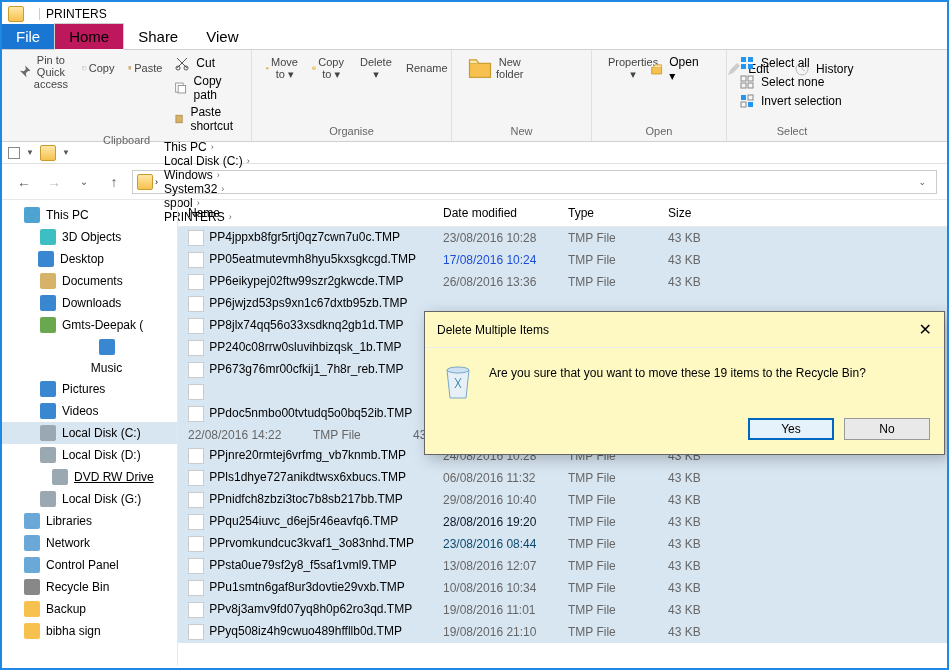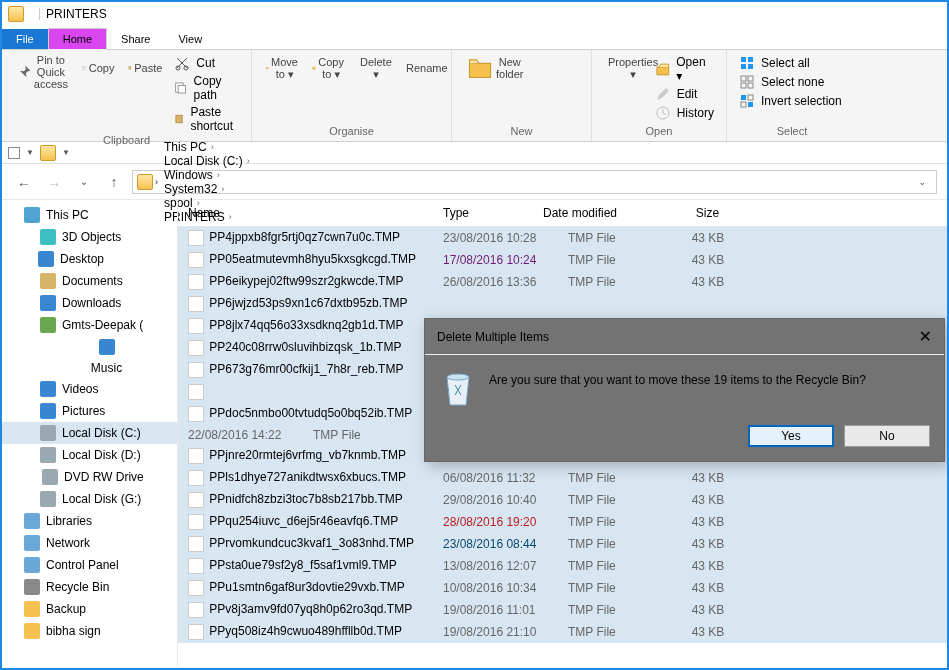--- a/index.html
+++ b/index.html
@@ -1,22 +1,22 @@
 <!DOCTYPE html>
 <html><head>
 <meta charset="utf-8">
 <style>
 *{box-sizing:border-box;margin:0;padding:0;font-family:"Segoe UI",Tahoma,sans-serif;font-size:12px;color:#000}
 body{background:#fff;border:2px solid #1e88e5;width:949px;height:670px;position:relative;overflow:hidden}
 .title-bar{height:24px;background:#fff;display:flex;align-items:center;padding:0 6px;gap:6px}
 .title-bar .folder-icon{width:16px;height:16px;background:linear-gradient(#ffe8a6,#f6c14e);border:1px solid #c99a2e;border-radius:2px}
 .tabs{height:24px;display:flex;align-items:flex-end;border-bottom:1px solid #d0d0d0}
-.tab{padding:4px 14px;font-size:11px;cursor:default}
+.tab{padding:4px 14px;font-size:15px;cursor:default}
 .tab.file{background:#1976d2;color:#fff}
-.tab.active{background:#d946ef;border:1px solid #d0d0d0;border-bottom:1px solid #f5f5f5;margin-bottom:-1px}
+.tab.active{background:#be185d;border:1px solid #d0d0d0;border-bottom:1px solid #f5f5f5;margin-bottom:-1px}
 .ribbon{height:92px;background:#f5f5f5;display:flex;border-bottom:1px solid #d0d0d0}
 .ribbon-group{border-right:1px solid #e0e0e0;padding:2px 8px 2px 8px;display:flex;flex-direction:column;justify-content:space-between}
 .ribbon-group .row{display:flex;align-items:flex-start;gap:2px}
 .ribbon-btn-lg{display:flex;flex-direction:row;align-items:center;justify-content:flex-start;padding:2px 6px;gap:2px;min-width:44px}
 .ribbon-btn-lg .ic{width:28px;height:28px}
 .ribbon-btn-lg span{font-size:11px;text-align:center;line-height:12px;color:#444}
 .ribbon-btn-sm{display:flex;align-items:center;gap:6px;padding:1px 4px;font-size:11px;color:#444}
 .ribbon-btn-sm .ic{width:16px;height:16px}
 .group-label{text-align:center;font-size:11px;color:#666;padding-bottom:2px}
 .quickbar{height:22px;border-bottom:1px solid #e0e0e0;display:flex;align-items:center;padding:0 6px;gap:6px}
@@ -30,27 +30,27 @@
 .tree{width:176px;border-right:1px solid #e8e8e8;overflow:hidden;padding-top:4px}
 .tree-item{display:flex;align-items:center;gap:6px;padding:3px 4px 3px 22px;font-size:12px;white-space:nowrap}
 .tree-item.sel{background:#d8e6f2}
 .tree-item .ic{width:16px;height:16px;flex:none}
 .list{flex:1;overflow:hidden}
 .list-header{display:flex;border-bottom:1px solid #e8e8e8;color:#3a6ea5}
 .list-header .col{padding:6px 10px;font-size:12px;border-right:1px solid transparent}
 .col-name{width:255px}
 .col-date{width:125px}
 .col-type{width:100px}
-.col-size{width:100px;text-align:center}
+.col-size{width:100px;text-align:left}
 .list-rows{}
 .row-item{display:flex;align-items:center;font-size:12px}
 .row-item.sel{background:#d8e6f2}
 .row-item .cell{padding:3px 10px;white-space:nowrap;overflow:hidden}
 .row-item .ic{width:16px;height:16px;flex:none;margin-right:2px;vertical-align:middle;display:inline-block;border:1px solid #ccc;background:#fff}
-.dialog{position:absolute;left:422px;top:316px;width:521px;background:#737373;border:1px solid #666;box-shadow:4px 4px 14px rgba(0,0,0,.25);z-index:50}
+.dialog{position:absolute;left:422px;top:309px;width:521px;background:#fef9c3;border:1px solid #666;box-shadow:4px 4px 14px rgba(0,0,0,.25);z-index:50}
 .dialog-title{padding:8px 12px;font-size:12px;display:flex;justify-content:space-between;align-items:center;border-bottom:1px solid #eee}
 .dialog-body{padding:14px 16px 8px;display:flex;gap:14px;align-items:flex-start}
 .dialog-body .bin{width:34px;height:40px}
 .dialog-actions{display:flex;justify-content:flex-end;gap:10px;padding:8px 14px 14px}
 .dialog-actions button{width:86px;height:22px;background:#e9e9e9;border:1px solid #9a9a9a;font-size:12px}
 .dialog-actions button.primary{border:2px solid #0067c0;background:#e5f1fb}
 .chk{width:12px;height:12px;border:1px solid #888;display:inline-block}
 .fic{width:16px;height:16px;background:linear-gradient(#ffe8a6,#f6c14e);border:1px solid #c99a2e;border-radius:2px;display:inline-block}
 svg{display:block}
 </style>
@@ -175,21 +175,21 @@
     <div class="row">
       <div class="ribbon-btn-lg">
           <svg class="ic" viewBox="0 0 24 24">
             <rect x="4" y="3" width="16" height="18" fill="#fff" stroke="#888"></rect>
             <circle cx="9" cy="9" r="1.5" fill="#d32f2f"></circle>
             <circle cx="9" cy="14" r="1.5" fill="#2196f3"></circle>
           </svg>
           <span style="white-space:pre-line">Properties
 ▾</span>
         </div>
-      <div style="display:flex;flex-direction:column;gap:1px;padding-top:2px">
+      <div style="display:flex;gap:17px;padding-top:2px">
         <div class="ribbon-btn-sm">
             <svg class="ic" viewBox="0 0 16 16">
               <path d="M2 6h12v8H2z" fill="#f6c14e" stroke="#c99a2e"></path>
               <path d="M4 6l2-3h8v3" fill="#ffe8a6" stroke="#c99a2e"></path>
             </svg>
             <span>Open ▾</span>
           </div>
         <div class="ribbon-btn-sm" style="color:#aaa">
             <svg class="ic" viewBox="0 0 16 16">
               <path d="M2 14l2-5 7-7 3 3-7 7z" fill="#ccc"></path>
@@ -315,35 +315,35 @@
       <div class="tree-item" style="padding-left: 38px;">
         <span class="ic" style="background:#6aa84f;border-radius:2px"></span>
         <span>Gmts-Deepak (</span>
       </div>
       <div class="tree-item" style="padding-left: 38px; flex-direction: column;">
         <span class="ic" style="background:#3a87d1;border-radius:2px"></span>
         <span>Music</span>
       </div>
       <div class="tree-item" style="padding-left: 38px;">
         <span class="ic" style="background:#3a87d1;border-radius:2px"></span>
+        <span>Pictures</span>
+      </div>
+      <div class="tree-item" style="padding-left: 38px;">
+        <span class="ic" style="background:#3a87d1;border-radius:2px"></span>
         <span>Videos</span>
-      </div>
-      <div class="tree-item" style="padding-left: 38px;">
-        <span class="ic" style="background:#3a87d1;border-radius:2px"></span>
-        <span>Pictures</span>
       </div>
       <div class="tree-item sel" style="padding-left: 38px;">
         <span class="ic" style="background:#9aa8b2;border-radius:2px"></span>
         <span>Local Disk (C:)</span>
       </div>
       <div class="tree-item" style="padding-left: 38px;">
         <span class="ic" style="background:#9aa8b2;border-radius:2px"></span>
         <span>Local Disk (D:)</span>
       </div>
-      <div class="tree-item" style="padding-left: 40px;">
+      <div class="tree-item" style="padding-left: 50px; text-decoration: underline;">
         <span class="ic" style="background:#9aa8b2;border-radius:2px"></span>
         <span>DVD RW Drive</span>
       </div>
       <div class="tree-item" style="padding-left: 38px;">
         <span class="ic" style="background:#9aa8b2;border-radius:2px"></span>
         <span>Local Disk (G:)</span>
       </div>
       <div class="tree-item" style="padding-left: 22px;">
         <span class="ic" style="background:#6aa8d8;border-radius:2px"></span>
         <span>Libraries</span>
@@ -365,34 +365,34 @@
         <span>Backup</span>
       </div>
       <div class="tree-item" style="padding-left: 22px;">
         <span class="ic" style="background:#f6c14e;border-radius:2px"></span>
         <span>bibha sign</span>
       </div>
     </div>
   <div class="list">
     <div class="list-header">
       <div class="col col-name">Name</div>
+      <div class="col col-date">Date modified</div>
       <div class="col col-type">Type</div>
-      <div class="col col-date">Date modified</div>
       <div class="col col-size">Size</div>
     </div>
     <div class="list-rows" id="rows">
         <div class="row-item sel">
           <div class="cell col-name"><span class="ic"></span> <span>PP4jppxb8fgr5rtj0qz7cwn7u0c.TMP</span></div>
           <div class="cell col-date" style="color:#666">23/08/2016 10:28</div>
           <div class="cell col-type" style="color:#666">TMP File</div>
           <div class="cell col-size" style="color:#666">43 KB</div>
         </div>
         <div class="row-item sel">
           <div class="cell col-name"><span class="ic"></span> <span>PP05eatmutevmh8hyu5kxsgkcgd.TMP</span></div>
-          <div class="cell col-date" style="color:#701a75">17/08/2016 10:24</div>
+          <div class="cell col-date" style="color:#1d4ed8">17/08/2016 10:24</div>
           <div class="cell col-type" style="color:#666">TMP File</div>
           <div class="cell col-size" style="color:#666">43 KB</div>
         </div>
         <div class="row-item sel">
           <div class="cell col-name"><span class="ic"></span> <span>PP6eikypej02ftw99szr2gkwcde.TMP</span></div>
           <div class="cell col-date" style="color:#666">26/08/2016 13:36</div>
           <div class="cell col-type" style="color:#666">TMP File</div>
           <div class="cell col-size" style="color:#666">43 KB</div>
         </div>
         <div class="row-item sel">
@@ -449,21 +449,21 @@
           <div class="cell col-size" style="color:#666">43 KB</div>
         </div>
         <div class="row-item sel">
           <div class="cell col-name"><span class="ic"></span> <span>PPnidfch8zbzi3toc7b8sb217bb.TMP</span></div>
           <div class="cell col-date" style="color:#666">29/08/2016 10:40</div>
           <div class="cell col-type" style="color:#666">TMP File</div>
           <div class="cell col-size" style="color:#666">43 KB</div>
         </div>
         <div class="row-item sel">
           <div class="cell col-name"><span class="ic"></span> <span>PPqu254iuvc_d6ej5r46eavfq6.TMP</span></div>
-          <div class="cell col-date" style="color:#b91c1c">28/08/2016 19:20</div>
+          <div class="cell col-date" style="color:#0f172a">28/08/2016 19:20</div>
           <div class="cell col-type" style="color:#666">TMP File</div>
           <div class="cell col-size" style="color:#666">43 KB</div>
         </div>
         <div class="row-item sel">
           <div class="cell col-name"><span class="ic"></span> <span>PPrvomkundcuc3kvaf1_3o83nhd.TMP</span></div>
           <div class="cell col-date" style="color:#0c4a6e">23/08/2016 08:44</div>
           <div class="cell col-type" style="color:#666">TMP File</div>
           <div class="cell col-size" style="color:#666">43 KB</div>
         </div>
         <div class="row-item sel">

